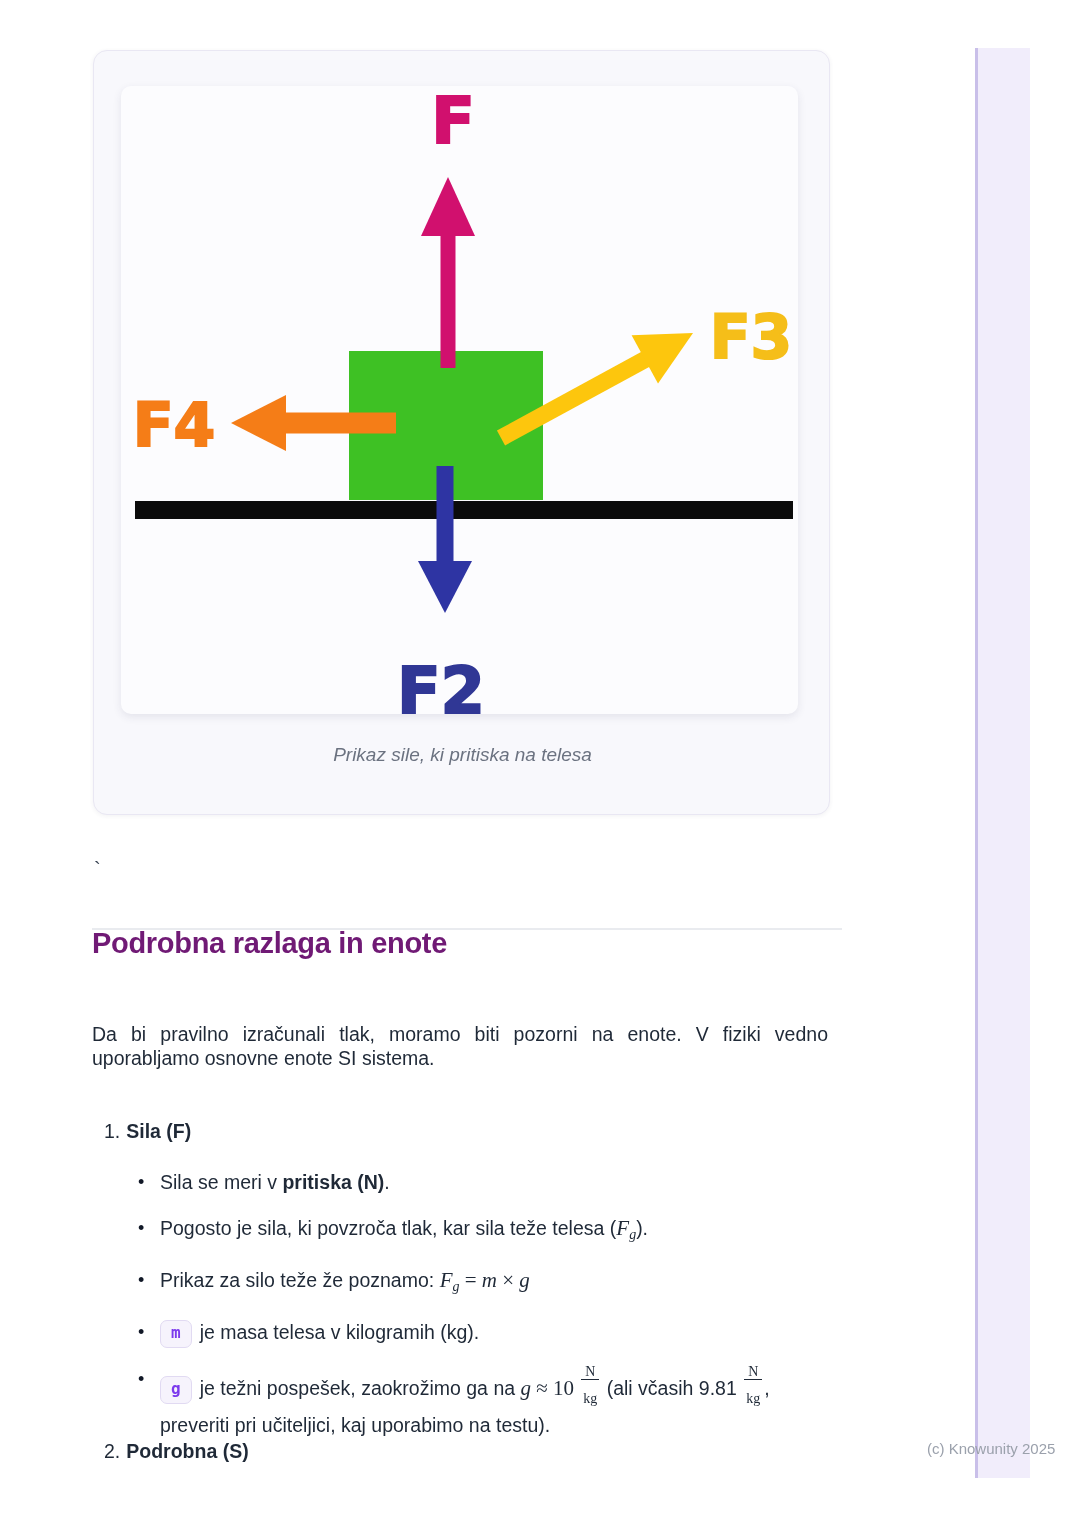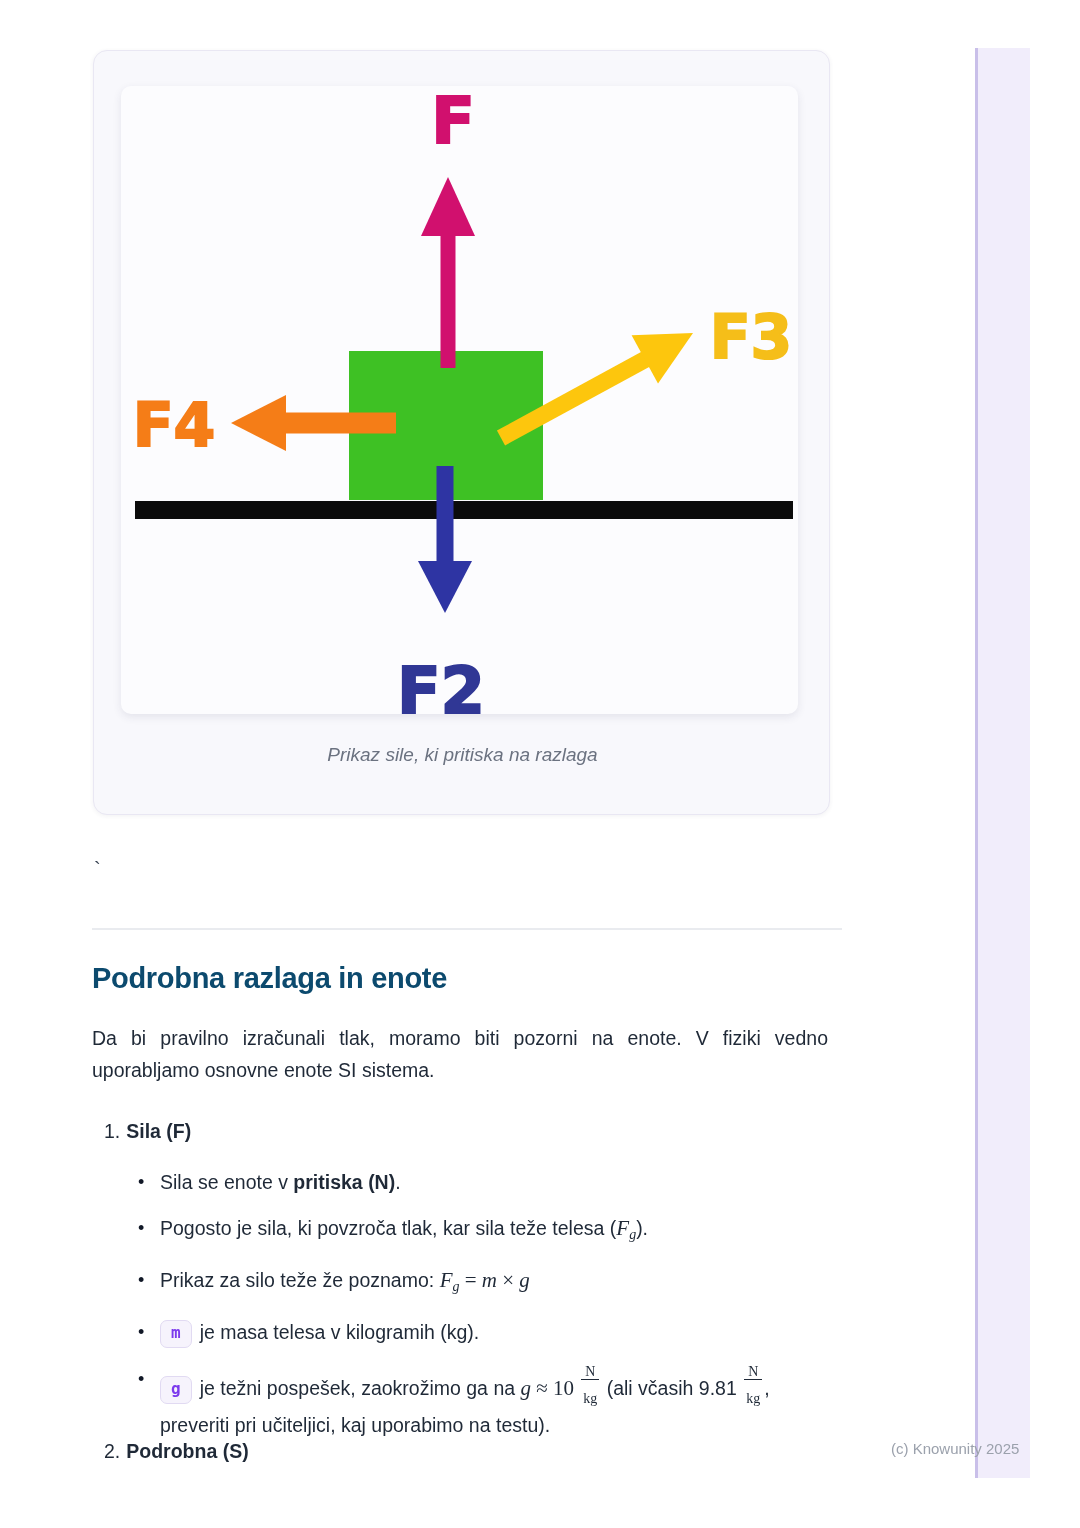--- a/index.html
+++ b/index.html
@@ -22,26 +22,26 @@
   .fig-label { font-family:"DejaVu Sans", sans-serif; font-weight:bold;
                paint-order:stroke; }
   .figure-caption { position:absolute; left:0; top:693px; width:737px; text-align:center;
                     font-style:italic; font-size:19px; color:#6b7280; }
 
   .stray { position:absolute; left:94px; top:858px; font-size:20px; color:#374151; }
 
   .divider { position:absolute; left:92px; top:928px; width:750px; height:0;
              border-top:2px solid #e9ebef; }
 
-  .section-heading { position:absolute; left:92px; top:962px; width:750px;
+  .section-heading { position:absolute; left:92px; top:927px; width:750px;
                      font-size:29px; font-weight:bold; letter-spacing:-0.3px;
-                     color:#0c4a6e; }
+                     color:#701a75; }
 
   .intro { position:absolute; left:92px; top:1022px; width:736px;
-           font-size:19.5px; line-height:32px; text-align:justify; text-align-last:left; }
+           font-size:19.5px; line-height:24px; text-align:justify; text-align-last:left; }
 
   .num-item { position:absolute; left:104px; font-size:19.5px; }
   .num-item .num { margin-right:6px; }
   .num-item .ttl { font-weight:bold; }
   .item-1 { top:1120px;text-align:center; }
   .item-2 { top:1440px; }
 
   .bullets { position:absolute; left:138px; top:1168px; width:692px; }
   .bullet-row { display:flex; align-items:flex-start; margin-bottom:17px;
                 font-size:19.5px; line-height:29px; }
@@ -56,21 +56,21 @@
   .code-badge { display:inline-block; padding:1px 10px 3px; margin-right:8px;
                 background:#f6f3fc; border:1px solid #e1daf2; border-radius:7px;
                 font-family:"DejaVu Sans Mono", monospace; font-size:16px; font-weight:bold;
                 color:#7c3aed; line-height:22px; vertical-align:1px; }
   .frac { display:inline-block; vertical-align:-8px; text-align:center;
           font-family:"Liberation Serif", serif; font-size:14px; line-height:14px;
           margin:0 2px; }
   .frac .num { display:block; border-bottom:1.4px solid #1f2937; padding:0 2px; }
   .frac .den { display:block; padding:0 2px;margin-top:12px; }
 
-  .footer-note { position:absolute; left:891px; top:1440px; font-size:15px;
+  .footer-note { position:absolute; left:927px; top:1440px; font-size:15px;
                  color:#9ba1ac; z-index:5; }
 </style>
 </head>
 <body>
 
 <div class="page">
 
   <div class="side-stripe"></div>
 
   <div class="figure-card">
@@ -100,40 +100,40 @@
           <rect x="315.5" y="380" width="17" height="96"></rect>
           <polygon points="324,527 297,475 351,475"></polygon>
         </g>
 
         <text class="fig-label" x="332" y="57" font-size="64" text-anchor="middle" fill="#d1106e" stroke="#d1106e" stroke-width="2">F</text>
         <text class="fig-label" x="53" y="360" font-size="60" text-anchor="middle" fill="#f57d17" stroke="#f57d17" stroke-width="2">F4</text>
         <text class="fig-label" x="630" y="272" font-size="60" text-anchor="middle" fill="#f5be19" stroke="#f5be19" stroke-width="2">F3</text>
         <text class="fig-label" x="320" y="627" font-size="64" text-anchor="middle" fill="#303795" stroke="#303795" stroke-width="2">F2</text>
       </svg>
     </div>
-    <div class="figure-caption">Prikaz sile, ki pritiska na razlaga</div>
+    <div class="figure-caption">Prikaz sile, ki pritiska na telesa</div>
   </div>
 
   <div class="stray">`</div>
 
   <div class="divider"></div>
 
   <h2 class="section-heading">Podrobna razlaga in enote</h2>
 
   <p class="intro">Da bi pravilno izračunali tlak, moramo biti pozorni na enote. V fiziki vedno uporabljamo osnovne enote SI sistema.</p>
 
   <div class="num-item item-1">
     <span class="num">1.</span><span class="ttl">Sila (F)</span>
   </div>
 
   <div class="bullets">
 
     <div class="bullet-row">
       <span class="bullet-mark">•</span>
-      <span class="bullet-body"><span>Sila se enote v </span><span class="bold">pritiska (N)</span><span>.</span></span>
+      <span class="bullet-body"><span>Sila se meri v </span><span class="bold">pritiska (N)</span><span>.</span></span>
     </div>
 
     <div class="bullet-row">
       <span class="bullet-mark">•</span>
       <span class="bullet-body"><span>Pogosto je sila, ki povzroča tlak, kar sila teže telesa (</span><span class="mathv">F</span><span class="mathsub">g</span><span>).</span></span>
     </div>
 
     <div class="bullet-row">
       <span class="bullet-mark">•</span>
       <span class="bullet-body"><span>Prikaz za silo teže že poznamo: </span><span class="mathv">F</span><span class="mathsub">g</span><span class="mathn"> = </span><span class="mathv">m</span><span class="mathn"> × </span><span class="mathv">g</span></span>

